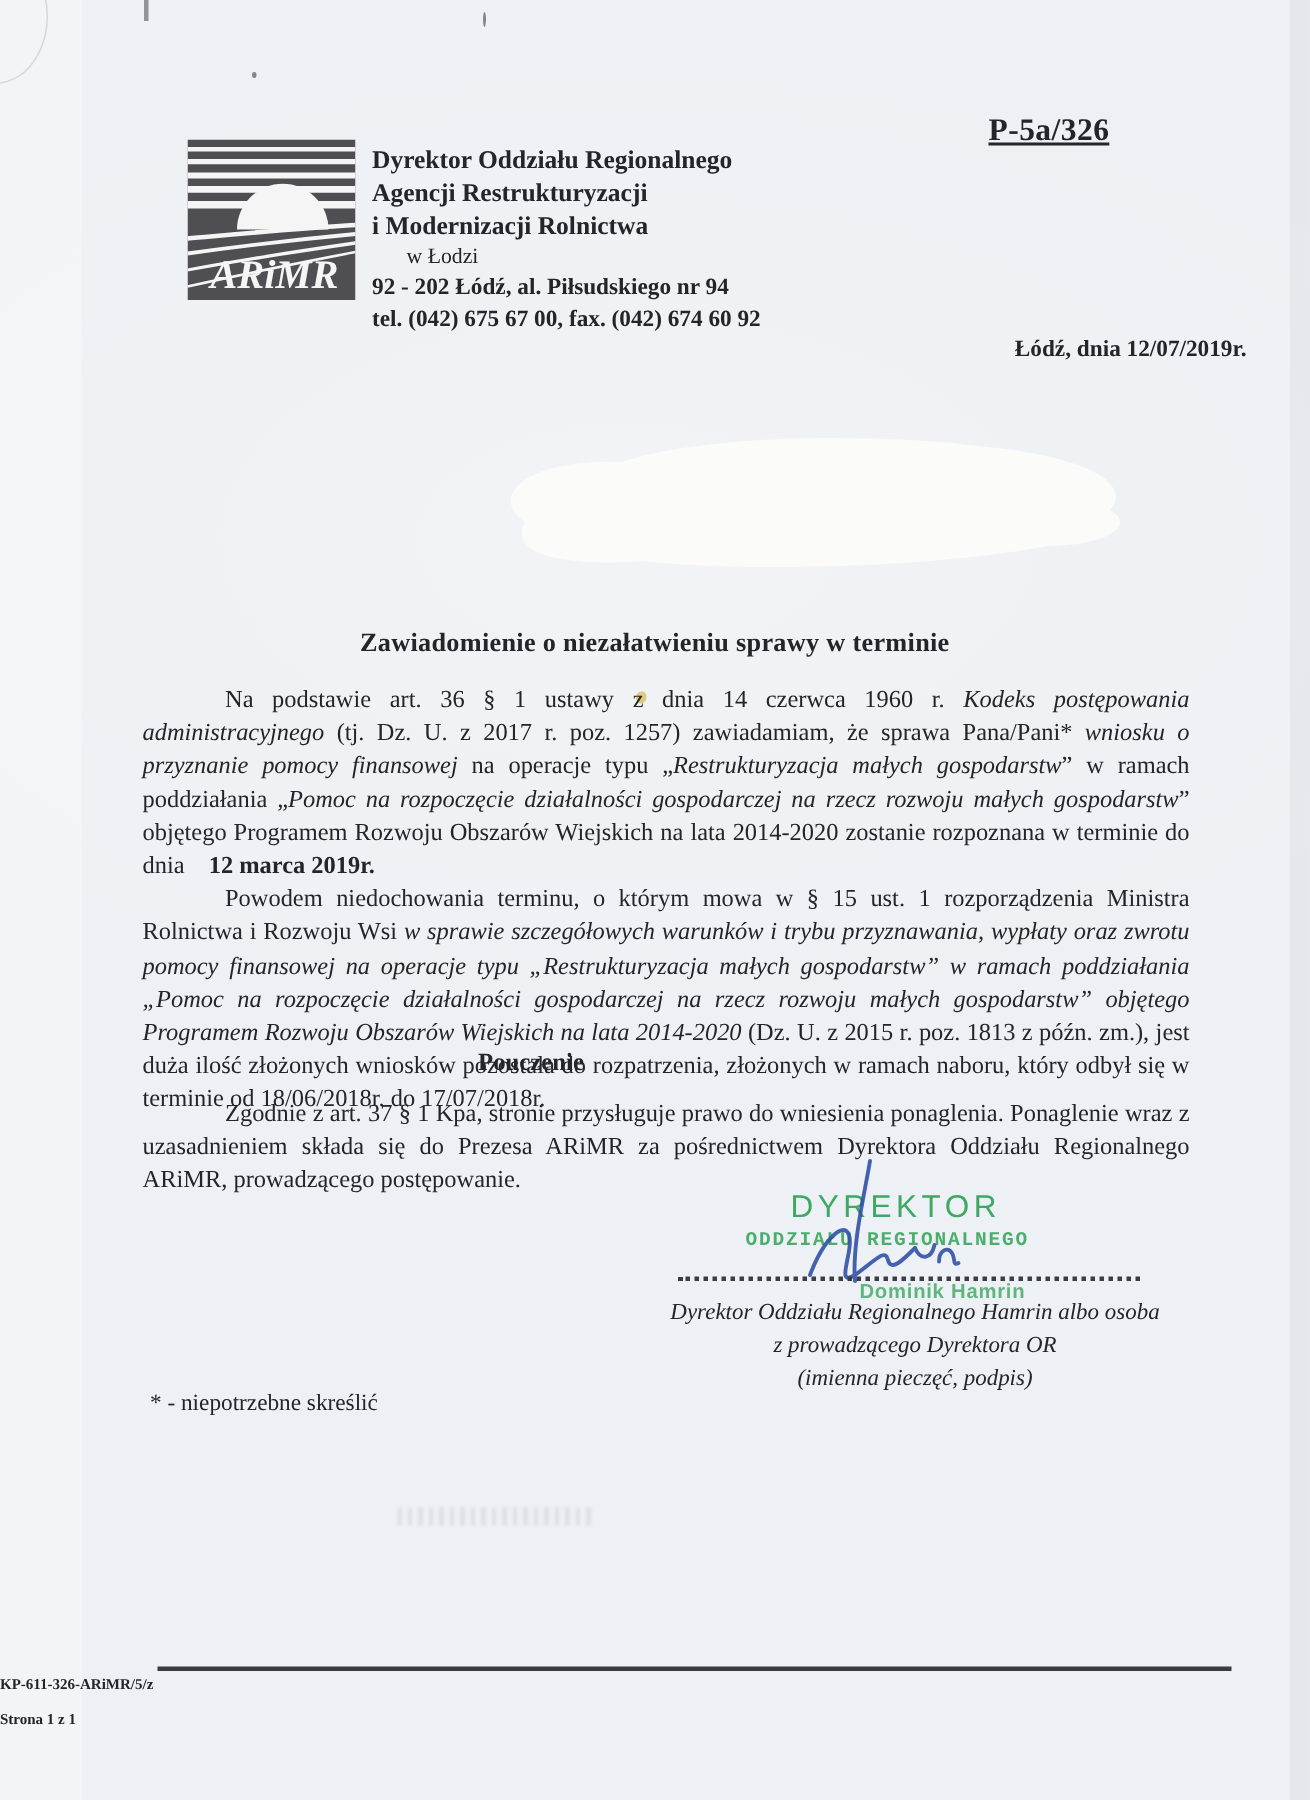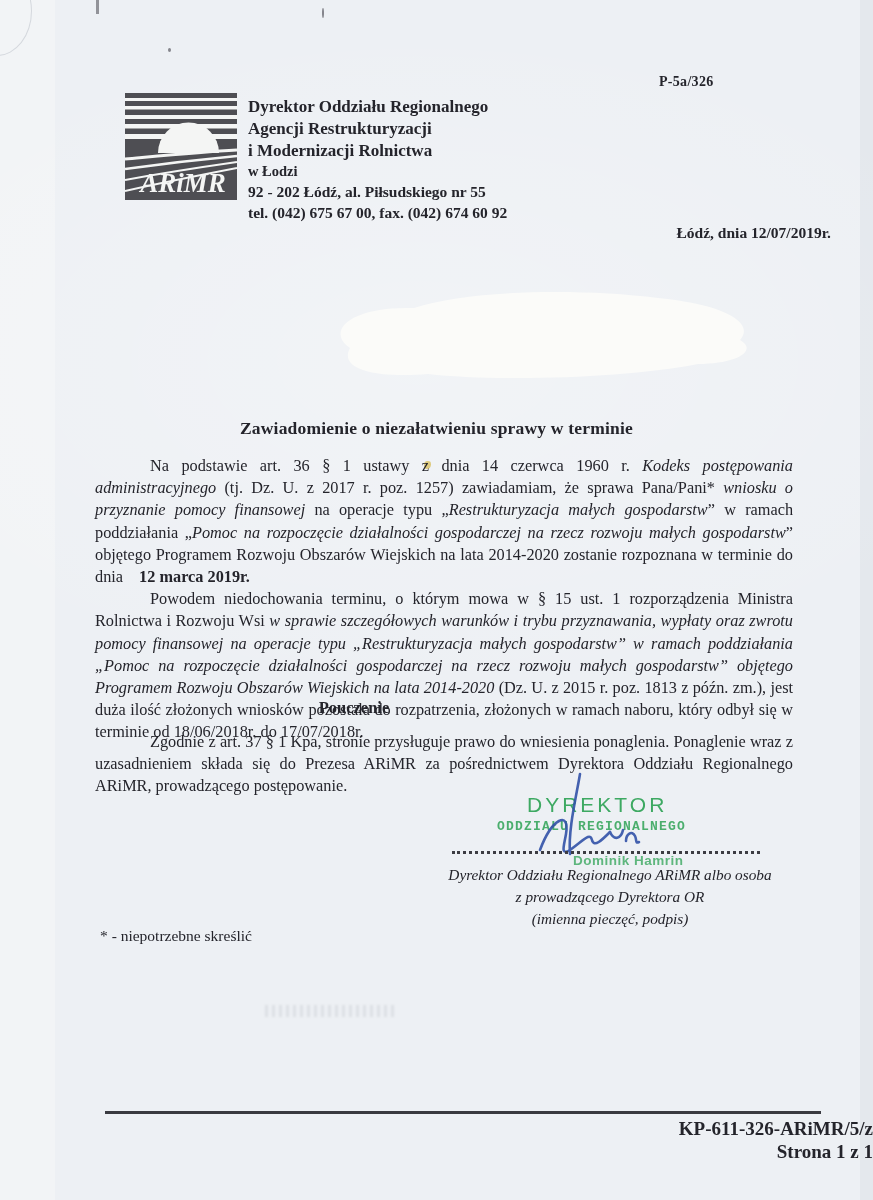--- a/index.html
+++ b/index.html
@@ -24,23 +24,23 @@
   .speck { background:#6a6a72; border-radius:50%; opacity:.8; }
   .yellow-speck { width:7px; height:8px; background:#d9c162; border-radius:50% 40% 55% 45%; opacity:.8; }
   .smudge {
     width:130px; height:12px; opacity:.14; filter:blur(1px);
     background:repeating-linear-gradient(90deg,#7a7f88 0 3px, transparent 3px 7px);
   }
   .topline { left:96px; top:0; width:3px; height:14px; background:#55555c; opacity:.6; }
 
   
   .org-line { font-weight:bold; font-size:17px; line-height:22px; }
-  .org-city { font-weight:bold; font-size:14.5px; line-height:19px; }
+  .org-city { font-weight:normal; font-size:14.5px; line-height:19px;margin-left:23px; }
   .org-addr { font-weight:bold; font-size:15.5px; line-height:21px; }
-  .form-code { font-weight:bold; font-size:14px; letter-spacing:.3px; }
+  .form-code { font-weight:bold; font-size:21px; letter-spacing:.3px;text-decoration:underline; }
   .date-line { font-weight:bold; font-size:15.5px; }
   .case-no { font-weight:bold; font-size:15.5px; line-height:21px; }
 
   
   .doc-title { left:0; top:418px; width:873px; text-align:center; font-weight:bold; font-size:17.5px; letter-spacing:.2px; }
   .body-block { left:95px; width:698px; font-size:16.3px; line-height:22.2px; text-align:justify; }
   .body-block p { text-indent:55px; }
   .it { font-style:italic; }
   .bd { font-weight:bold;margin-left:12px; }
   .section-title { left:0; top:698px; width:708px; text-align:center; font-weight:bold; font-size:16.5px; }
@@ -52,21 +52,21 @@
   .stamp2 { font-family:Liberation Mono, monospace; font-weight:bold; font-size:13px;
             letter-spacing:1.2px; color:var(--stamp,#2fa356); opacity:.85; }
   .stamp-name { font-family:"Liberation Sans", sans-serif; font-weight:bold; font-size:13.5px;
             letter-spacing:.5px; color:var(--stamp,#2fa356); opacity:.75; }
   .dotted-line { width:308px; border-top:3px dotted #3c3c42; }
   .sig-captions { left:428px; top:864px; width:364px; text-align:center;
                   font-style:italic; font-size:15.3px; line-height:22px; }
 
   
   .footer-rule { left:105px; top:1111px; width:716px; height:2.5px; background:#3a3a40; }
-  .footer-text { left:0; width:873px; text-align:right; font-weight:bold; font-size:19px; }
+  .footer-text { left:0; width:873px; text-align:left; font-weight:bold; font-size:10px; }
 </style>
 </head>
 <body>
 
 <div class="page">
 
   <div class="abs arc"></div>
   <div class="abs topline"></div>
   <div class="abs speck" style="left:168px; top:48px; width:3px; height:4px;"></div>
   <div class="abs speck" style="left:322px; top:8px; width:2px; height:10px;"></div>
@@ -86,21 +86,21 @@
     <path d="M0,87 C38,80 84,73 112,69" stroke="#f4f5f4" stroke-width="2.2" fill="none"></path>
     <path d="M0,98 C40,89 86,80 112,75" stroke="#f4f5f4" stroke-width="1.8" fill="none"></path>
     <text x="58" y="99" text-anchor="middle" font-family="Liberation Serif, serif" font-style="italic" font-weight="bold" font-size="27" fill="#f4f5f4">ARiMR</text>
   </svg>
 
   <div class="abs" style="left:248px; top:96px;">
     <div class="org-line">Dyrektor Oddziału Regionalnego</div>
     <div class="org-line">Agencji Restrukturyzacji</div>
     <div class="org-line">i Modernizacji Rolnictwa</div>
     <div class="org-city">w Łodzi</div>
-    <div class="org-addr">92 - 202 Łódź, al. Piłsudskiego nr 55</div>
+    <div class="org-addr">92 - 202 Łódź, al. Piłsudskiego nr 94</div>
     <div class="org-addr">tel. (042) 675 67 00, fax. (042) 674 60 92</div>
   </div>
 
   <div class="abs form-code" style="left:659px; top:74px;">P-5a/326</div>
 
   <div class="abs date-line" style="right:42px; top:224px;">Łódź, dnia 12/07/2019r.</div>
 
 
   <svg class="abs" style="left:318px; top:286px;" width="444" height="108" viewBox="0 0 444 108">
     <path d="M32,62 C8,46 30,20 96,22 C150,4 260,2 340,12 C404,18 438,36 422,54
@@ -128,21 +128,21 @@
     <g stroke="var(--sigink,#3252a8)" stroke-width="2.6" fill="none" stroke-linecap="round" stroke-linejoin="round" opacity="0.9">
       <path d="M62,2 C58,26 50,58 52,82"></path>
       <path d="M22,78 C34,46 52,38 48,62 C46,74 42,84 52,78 C66,68 72,60 74,68 C76,76 84,68 92,60"></path>
       <path d="M92,60 c4,9 11,7 13,-2 m3,11 c0,-7 6,-11 9,-5 c2,4 0,8 4,6"></path>
     </g>
   </svg>
 
   <div class="abs dotted-line" style="left:452px; top:851px;"></div>
 
   <div class="abs sig-captions">
-    <div>Dyrektor Oddziału Regionalnego ARiMR albo osoba</div>
+    <div>Dyrektor Oddziału Regionalnego Hamrin albo osoba</div>
     <div>z prowadzącego Dyrektora OR</div>
     <div>(imienna pieczęć, podpis)</div>
   </div>
 
   <div class="abs footnote">* - niepotrzebne skreślić</div>
 
   <div class="abs footer-rule"></div>
   <div class="abs footer-text" style="top:1118px;">KP-611-326-ARiMR/5/z</div>
   <div class="abs footer-text" style="top:1141px;">Strona 1 z 1</div>
 

